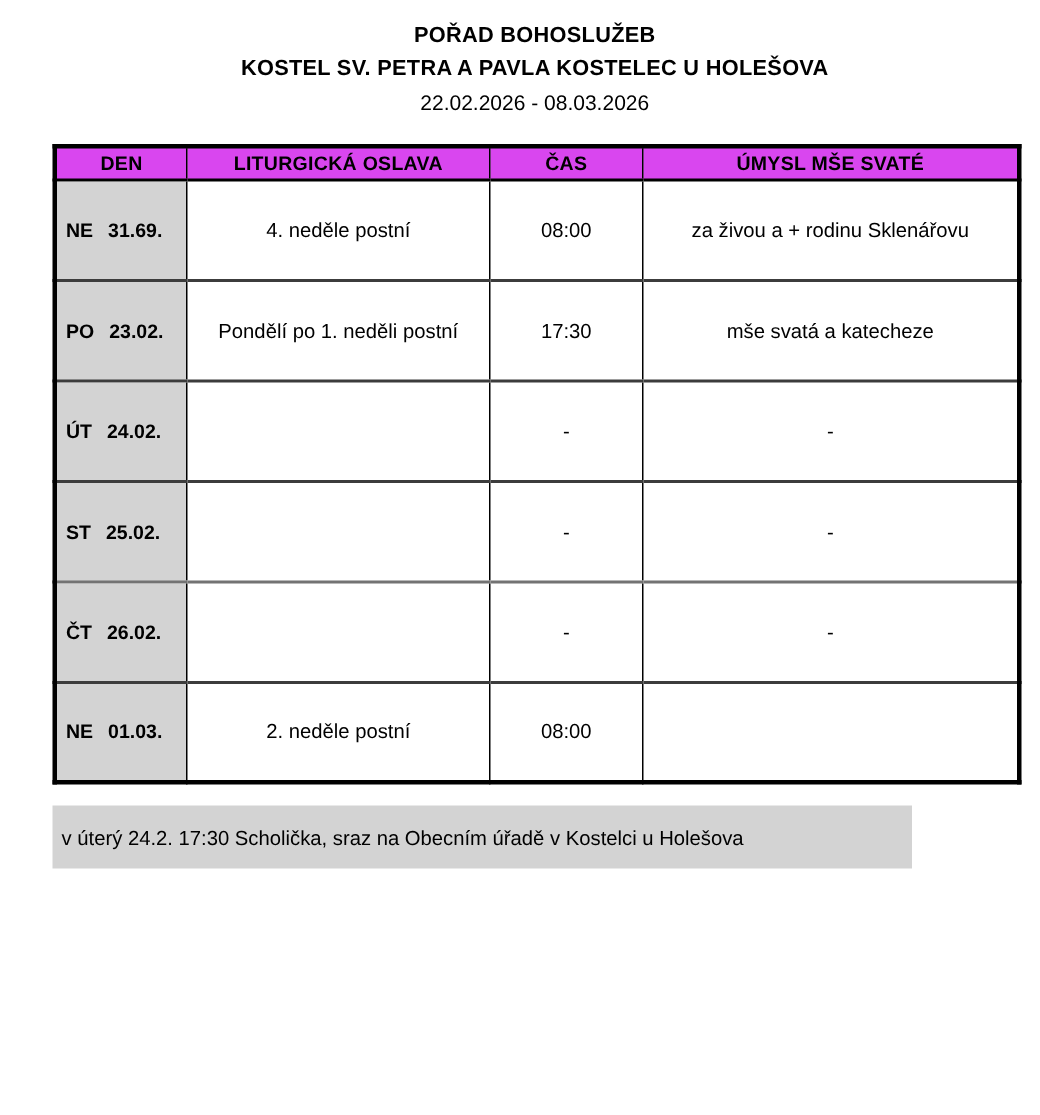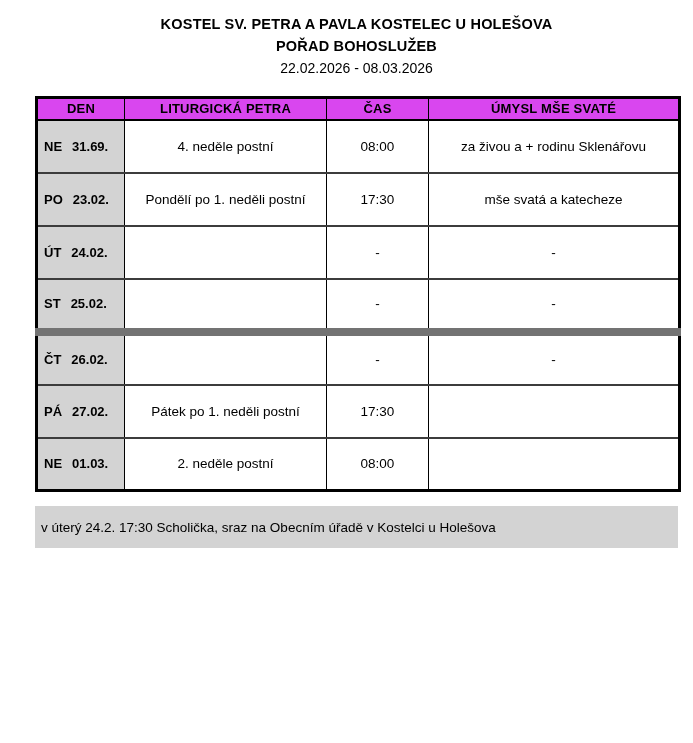--- a/index.html
+++ b/index.html
@@ -45,74 +45,74 @@
     font-size: 13px;
     font-weight: bold;
     height: 22px;
     text-align: center;
     letter-spacing: 0.2px;
   }
   td {
     border-left: 1px solid #000000;
     border-right: 1px solid #000000;
     border-top: 2px solid #3c3c3c;
-    height: 53px;
+    height: 67px;
     vertical-align: middle;
     text-align: center;
     font-size: 13.5px;
     overflow: hidden;
     white-space: nowrap;
     margin-top: 40px;
   }
   tr.first-data-row td { border-top: none; }
-  tr.break-row td { border-top: 8px solid #737373; }
+  tr.break-row td { border-top: 2px solid #737373; }
   td.day-cell {
     background: #d3d3d3;
     font-weight: bold;
     font-size: 13px;
   }
   .day-wrap {
     display: flex;
     align-items: center;
     gap: 10px;
     padding-left: 6px;
   }
   .note-band {
-    width: 643px;
+    width: 573px;
     height: 42px;
     margin: 14px 0 0 35px;
     background: #d3d3d3;
     display: flex;
     align-items: center;
     padding-left: 6px;
     font-size: 13.5px;
   }
 </style>
 </head>
 <body>
 
 <div class="page">
 
   <div class="title-block">
+    <div class="title-line">POŘAD BOHOSLUŽEB</div>
     <div class="title-line">KOSTEL SV. PETRA A PAVLA KOSTELEC U HOLEŠOVA</div>
-    <div class="title-line">POŘAD BOHOSLUŽEB</div>
     <div class="date-range">22.02.2026 - 08.03.2026</div>
   </div>
 
   <table class="schedule">
     <colgroup>
       <col style="width:88px">
       <col style="width:202px">
       <col style="width:102px">
       <col style="width:251px">
     </colgroup>
     <thead>
       <tr>
         <th>DEN</th>
-        <th>LITURGICKÁ PETRA</th>
+        <th>LITURGICKÁ OSLAVA</th>
         <th>ČAS</th>
         <th>ÚMYSL MŠE SVATÉ</th>
       </tr>
     </thead>
     <tbody>
       <tr class="first-data-row">
         <td class="day-cell">
           <div class="day-wrap">
             <span>NE</span>
             <span>31.69.</span>
@@ -162,31 +162,20 @@
             <span>26.02.</span>
           </div>
         </td>
         <td></td>
         <td>-</td>
         <td>-</td>
       </tr>
       <tr>
         <td class="day-cell">
           <div class="day-wrap">
-            <span>PÁ</span>
-            <span>27.02.</span>
-          </div>
-        </td>
-        <td>Pátek po 1. neděli postní</td>
-        <td>17:30</td>
-        <td></td>
-      </tr>
-      <tr>
-        <td class="day-cell">
-          <div class="day-wrap">
             <span>NE</span>
             <span>01.03.</span>
           </div>
         </td>
         <td>2. neděle postní</td>
         <td>08:00</td>
         <td></td>
       </tr>
     </tbody>
   </table>

